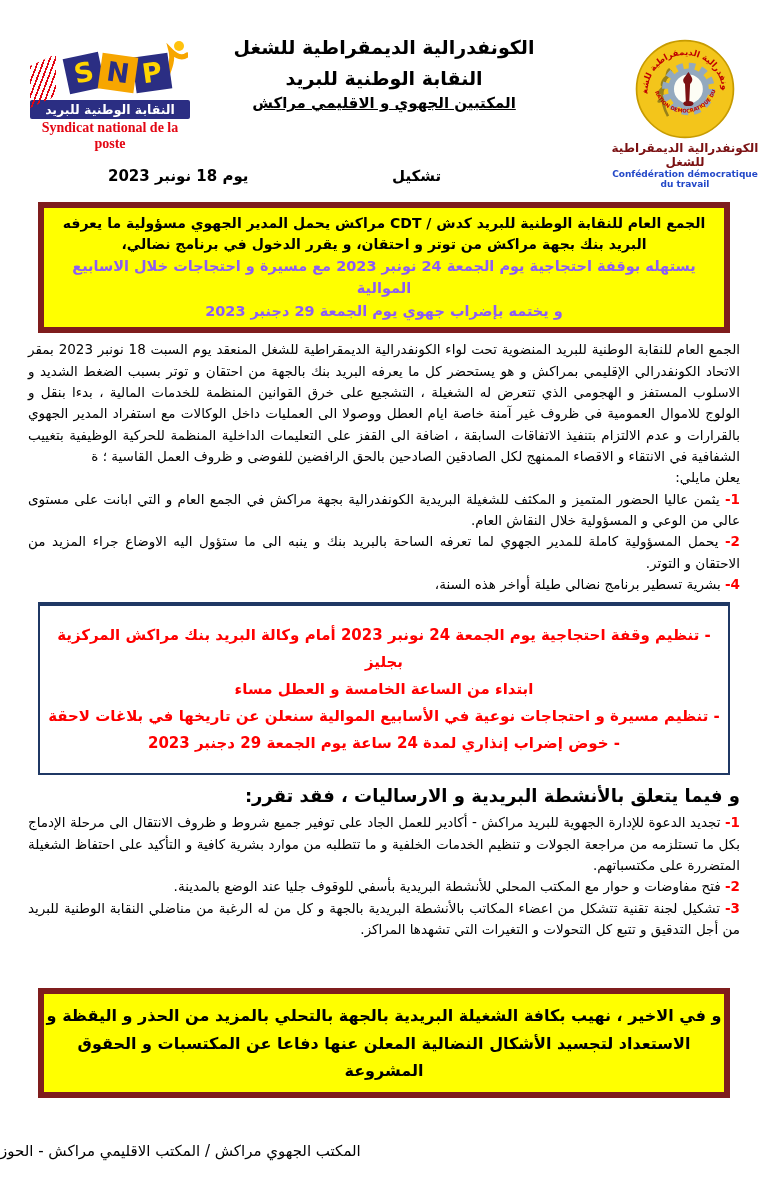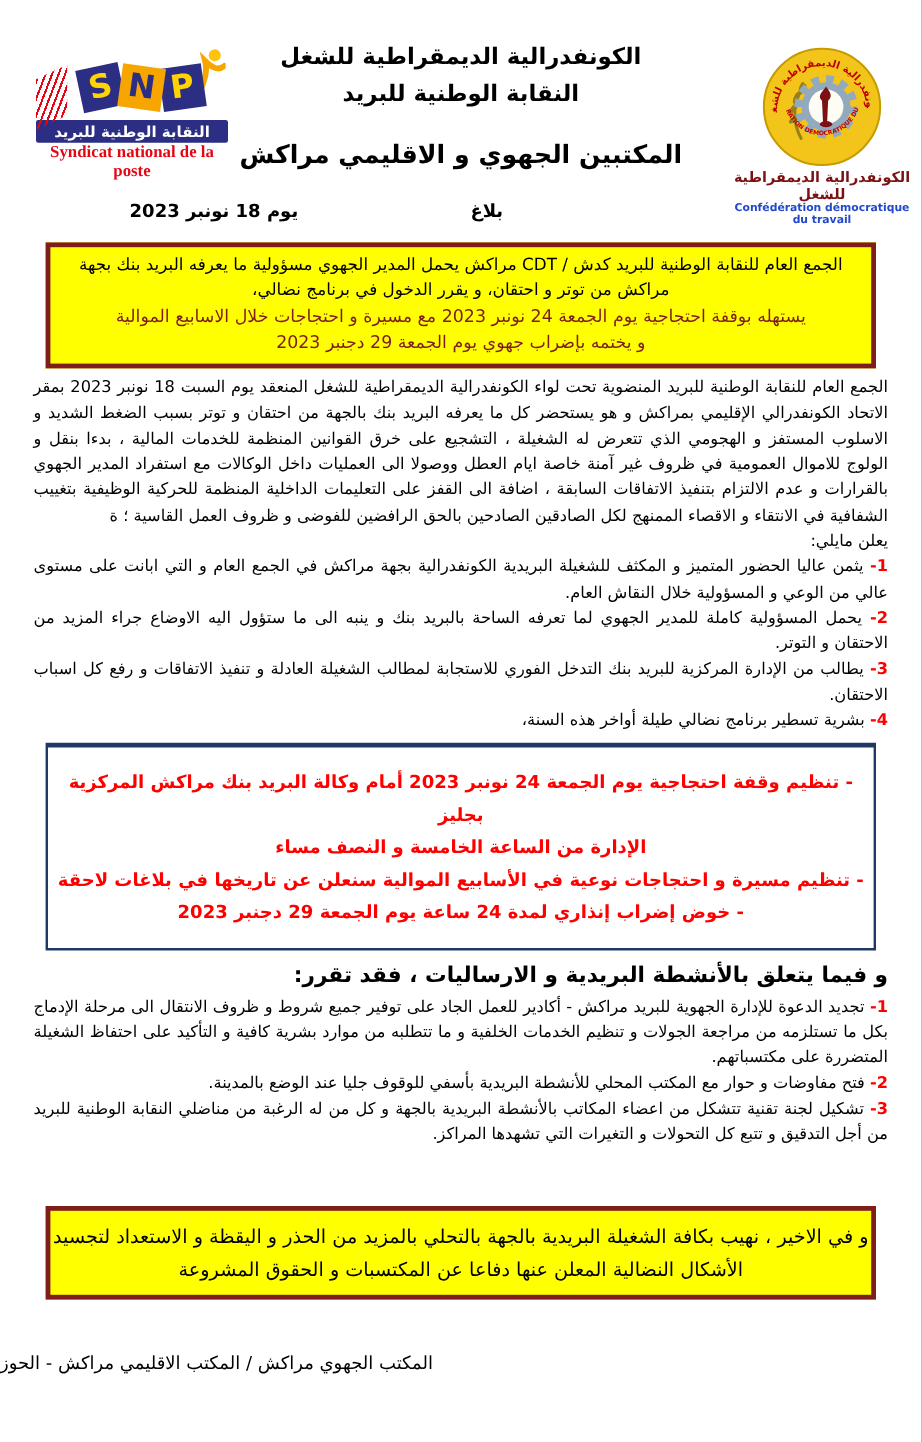--- a/index.html
+++ b/index.html
@@ -7,21 +7,21 @@
     position:relative; width:768px; height:1202px; margin:0 auto;
     background:#ffffff; overflow:hidden; direction:rtl;
     font-family:"DejaVu Sans", sans-serif; color:#000;
   }
 
   
   .header { position:relative; height:202px; }
   .titles { position:absolute; top:36px; left:185px; right:185px; text-align:center; }
   .t1 { font-size:19px; font-weight:bold; }
   .t2 { font-size:19px; font-weight:bold; margin-top:9px; }
-  .t3 { font-size:21px; font-weight:bold; margin-top:28px; }
+  .t3 { font-size:15px; font-weight:bold; text-decoration:underline; margin-top:5px; }
   .meta { position:absolute; top:167px; left:0; width:100%; height:26px; font-weight:bold; font-size:15px; }
   .meta .balagh { position:absolute; left:392px; }
   .meta .date   { position:absolute; left:108px; direction:rtl; }
 
   
   .snp-logo { position:absolute; top:46px; left:30px; width:160px; text-align:center; }
   .snp-row { position:relative; direction:ltr; height:52px; padding-left:16px; }
   .sq { position:relative; display:inline-block; width:36px; height:36px; line-height:36px;
         text-align:center; font-weight:bold; font-size:27px; margin-top:9px; }
   .sq-s { background:#2B2E83; color:#FFD400; transform:rotate(-12deg); z-index:2; }
@@ -35,24 +35,24 @@
              padding:2px 4px; border-radius:2px; direction:rtl; margin-top:2px; }
   .snp-fr { color:#E30613; font-weight:bold; font-size:14px; margin-top:1px;font-family:Liberation Serif, serif; }
 
   
   .cdt-logo { position:absolute; top:38px; right:8px; width:150px; text-align:center; }
   .cdt-emblem { width:102px; height:102px; display:block; margin:0 auto; }
   .cdt-ar { color:#7B1113; font-weight:bold; font-size:12px; direction:rtl; margin-top:1px; }
   .cdt-fr { color:#2348C8; font-size:9px; font-weight:bold; }
 
   
-  .box-yellow { margin:0 38px; background:#FFFF00; border:4px solid #7f1d1d;
-                text-align:center; font-weight:normal; padding:5px 8px; }
+  .box-yellow { margin:0 38px; background:#FFFF00; border:6px solid #7f1d1d;
+                text-align:center; font-weight:bold; padding:5px 8px; }
   .box-yellow .black-line { font-size:14px; line-height:1.5; margin:0; }
-  .box-yellow .red-line { color:#7f1d1d; font-size:14.5px; line-height:1.55; margin:0; }
+  .box-yellow .red-line { color:#8b5cf6; font-size:14.5px; line-height:1.55; margin:0; }
 
   .box-yellow.bottom { margin-top:48px; padding:8px 2px; }
   .box-yellow.bottom .black-line { font-size:16px; line-height:1.7; }
 
   
   .body-text { margin:6px 28px 0; font-size:13.5px; line-height:1.58; text-align:justify; }
   .body-text p { margin:0; }
   .item .num { color:#FE0000; font-weight:bold; }
 
   
@@ -90,21 +90,21 @@
       <div class="snp-fr">Syndicat national de la poste</div>
     </div>
 
     <div class="titles">
       <div class="t1">الكونفدرالية الديمقراطية للشغل</div>
       <div class="t2">النقابة الوطنية للبريد</div>
       <div class="t3">المكتبين الجهوي و الاقليمي مراكش</div>
     </div>
 
     <div class="meta">
-      <span class="balagh">بلاغ</span>
+      <span class="balagh">تشكيل</span>
       <span class="date">يوم 18 نونبر 2023</span>
     </div>
 
     <div class="cdt-logo">
       <svg class="cdt-emblem" viewBox="0 0 120 120">
         <circle cx="60" cy="60" r="57" fill="#F3C51B"></circle>
         <circle cx="60" cy="60" r="57" fill="none" stroke="#C79B00" stroke-width="2"></circle>
         <defs>
           <path id="cdtArcTop" d="M16,64 A44,44 0 1 1 104,64"></path>
           <path id="cdtArcBot" d="M24,62 A38,38 0 0 0 96,62"></path>
@@ -142,27 +142,26 @@
     <p class="red-line">يستهله بوقفة احتجاجية يوم الجمعة 24 نونبر 2023 مع مسيرة و احتجاجات خلال الاسابيع الموالية</p>
     <p class="red-line">و يختمه بإضراب جهوي يوم الجمعة 29 دجنبر 2023</p>
   </div>
 
   <div class="body-text">
     <p>الجمع العام للنقابة الوطنية للبريد المنضوية تحت لواء الكونفدرالية الديمقراطية للشغل المنعقد يوم السبت 18 نونبر 2023 بمقر الاتحاد الكونفدرالي الإقليمي بمراكش و هو يستحضر كل ما يعرفه البريد بنك بالجهة من احتقان و توتر بسبب الضغط الشديد و الاسلوب المستفز و الهجومي الذي تتعرض له الشغيلة ، التشجيع على خرق القوانين المنظمة للخدمات المالية ، بدءا بنقل و الولوج للاموال العمومية في ظروف غير آمنة خاصة ايام العطل ووصولا الى العمليات داخل الوكالات مع استفراد المدير الجهوي بالقرارات و عدم الالتزام بتنفيذ الاتفاقات السابقة ، اضافة الى القفز على التعليمات الداخلية المنظمة للحركية الوظيفية بتغييب الشفافية في الانتقاء و الاقصاء الممنهج لكل الصادقين الصادحين بالحق الرافضين للفوضى و ظروف العمل القاسية ؛ ة</p>
     <p class="declare">يعلن مايلي:</p>
 
     <p class="item"><span class="num">1-</span> <span>يثمن عاليا الحضور المتميز و المكثف للشغيلة البريدية الكونفدرالية بجهة مراكش في الجمع العام و التي ابانت على مستوى عالي من الوعي و المسؤولية خلال النقاش العام.</span></p>
     <p class="item"><span class="num">2-</span> <span>يحمل المسؤولية كاملة للمدير الجهوي لما تعرفه الساحة بالبريد بنك و ينبه الى ما ستؤول اليه الاوضاع جراء المزيد من الاحتقان و التوتر.</span></p>
-    <p class="item"><span class="num">3-</span> <span>يطالب من الإدارة المركزية للبريد بنك التدخل الفوري للاستجابة لمطالب الشغيلة العادلة و تنفيذ الاتفاقات و رفع كل اسباب الاحتقان.</span></p>
     <p class="item"><span class="num">4-</span> <span>بشرية تسطير برنامج نضالي طيلة أواخر هذه السنة،</span></p>
   </div>
 
   <div class="program-box">
     <div>- تنظيم وقفة احتجاجية يوم الجمعة 24 نونبر 2023 أمام وكالة البريد بنك مراكش المركزية بجليز</div>
-    <div>الإدارة من الساعة الخامسة و النصف مساء</div>
+    <div>ابتداء من الساعة الخامسة و العطل مساء</div>
     <div>- تنظيم مسيرة و احتجاجات نوعية في الأسابيع الموالية سنعلن عن تاريخها في بلاغات لاحقة</div>
     <div>- خوض إضراب إنذاري لمدة 24 ساعة يوم الجمعة 29 دجنبر 2023</div>
   </div>
 
   <div class="postal-heading">و فيما يتعلق بالأنشطة البريدية و الارساليات ، فقد تقرر:</div>
   <div class="body-text">
     <p class="item"><span class="num">1-</span> <span>تجديد الدعوة للإدارة الجهوية للبريد مراكش - أكادير للعمل الجاد على توفير جميع شروط و ظروف الانتقال الى مرحلة الإدماج بكل ما تستلزمه من مراجعة الجولات و تنظيم الخدمات الخلفية و ما تتطلبه من موارد بشرية كافية و التأكيد على احتفاظ الشغيلة المتضررة على مكتسباتهم.</span></p>
     <p class="item"><span class="num">2-</span> <span>فتح مفاوضات و حوار مع المكتب المحلي للأنشطة البريدية بأسفي للوقوف جليا عند الوضع بالمدينة.</span></p>
     <p class="item"><span class="num">3-</span> <span>تشكيل لجنة تقنية تتشكل من اعضاء المكاتب بالأنشطة البريدية بالجهة و كل من له الرغبة من مناضلي النقابة الوطنية للبريد من أجل التدقيق و تتبع كل التحولات و التغيرات التي تشهدها المراكز.</span></p>
   </div>

